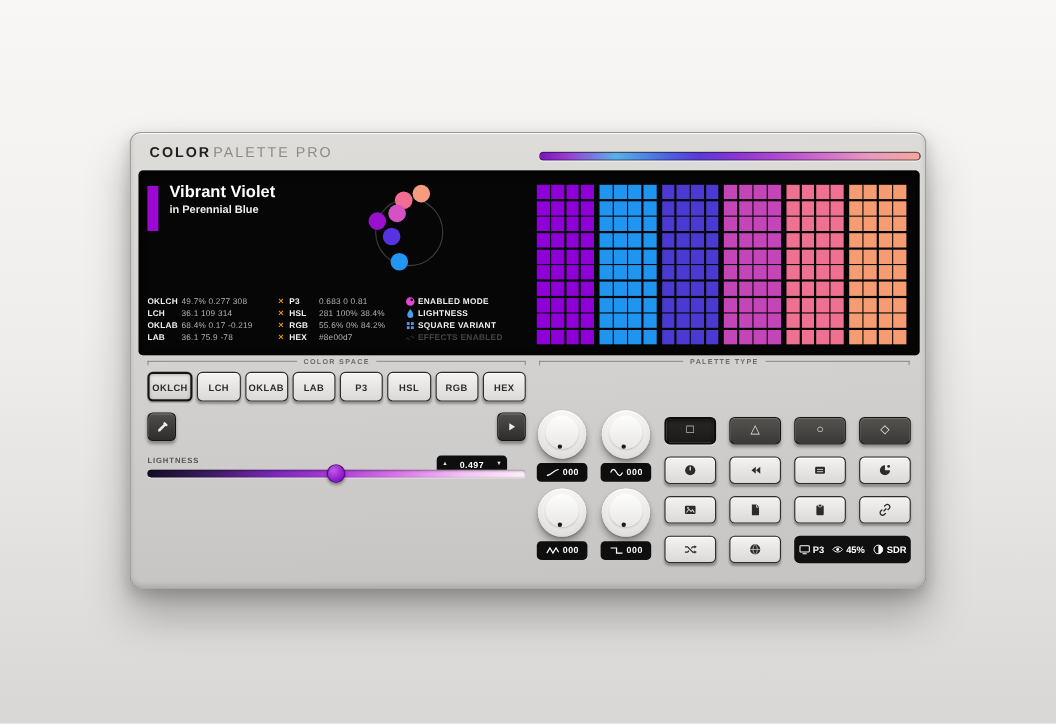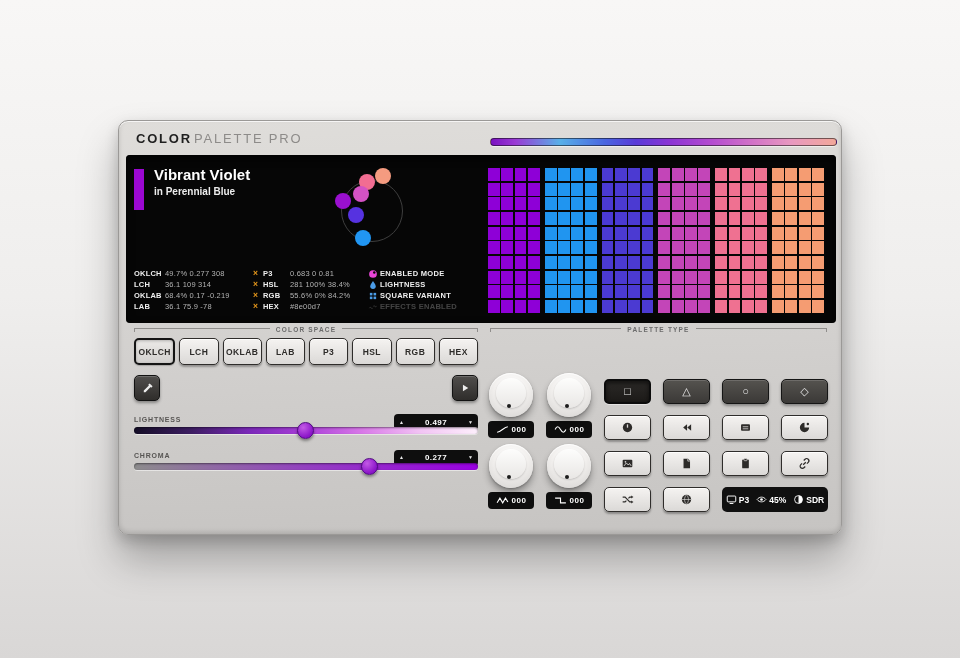--- a/index.html
+++ b/index.html
@@ -77,21 +77,21 @@
   #play-btn { left:333px; top:254px; }
   #color-field { position:absolute; left:47px; top:254px; width:281px; height:26px; background:#9a07d6;
                  border:1px solid #56037c; border-radius:3px; color:#fff; font-size:11.5px;
                  font-family:"Liberation Sans",sans-serif; padding:0 10px;
                  box-shadow:inset 0 1px 2px rgba(0,0,0,.35), inset 0 -1px 0 rgba(255,255,255,.15); outline:none; }
 
   
   #sliders { position:absolute; left:15px; top:293px; width:344px; height:112px; }
   .slider { position:absolute; left:0; width:100%; height:30px; }
   .sl-label { position:absolute; left:0; top:2px; font-size:7px; font-weight:bold; color:#575553; letter-spacing:.8px; }
-  .stepper { position:absolute; right:0; top:0; width:84px; height:16px; background:#0e0e0e; border-radius:4px;
+  .stepper { position:absolute; right:17px; top:0; width:64px; height:16px; background:#0e0e0e; border-radius:4px;
              display:flex; align-items:center; justify-content:space-between; padding:0 5px; color:#fff;text-align:center; }
   .arr { font-size:5px; color:#e8e8e8; line-height:1; }
   .sl-val { font-size:8px; font-weight:bold; letter-spacing:.4px; }
   .track { position:absolute; left:0; top:13px; width:100%; height:7px; border-radius:4px;
            box-shadow:inset 0 1px 2px rgba(0,0,0,.45), 0 1px 0 rgba(255,255,255,.5); }
   .thumb { position:absolute; top:-5px; width:17px; height:17px; border-radius:50%;
            background:radial-gradient(circle at 35% 30%,#c35ae6,#8a14c8 70%);
            border:1px solid #4d0a7e; box-shadow:0 2px 3px rgba(0,0,0,.4); }
 
   
@@ -519,31 +519,20 @@
           <span class="sl-label">LIGHTNESS</span>
           <span class="stepper">
             <span class="arr">▲</span>
             <span class="sl-val">0.497</span>
             <span class="arr">▼</span>
           </span>
           <div class="track" style="background: linear-gradient(90deg, rgb(20, 13, 38), rgb(61, 29, 98), rgb(122, 40, 184), rgb(170, 63, 216), rgb(217, 122, 232), rgb(242, 196, 244), rgb(253, 239, 252));">
             <div class="thumb" style="left: calc(49.7% - 8px);"></div>
           </div>
         </div>
-        <div class="slider" style="top: 35.5px;">
-          <span class="sl-label">CHROMA</span>
-          <span class="stepper">
-            <span class="arr">▲</span>
-            <span class="sl-val">0.277</span>
-            <span class="arr">▼</span>
-          </span>
-          <div class="track" style="background: linear-gradient(90deg, rgb(140, 140, 140), rgb(147, 64, 192), rgb(153, 0, 226));">
-            <div class="thumb" style="left: calc(68.3% - 8px);"></div>
-          </div>
-        </div>
       </div>
 
     <div class="section-head" id="pt-head">
       <span class="line l"></span>
       <span>PALETTE TYPE</span>
       <span class="line r"></span>
     </div>
 
     <div id="knobs">
         <div class="knob-cell" style="left: 0px; top: 0px;">

